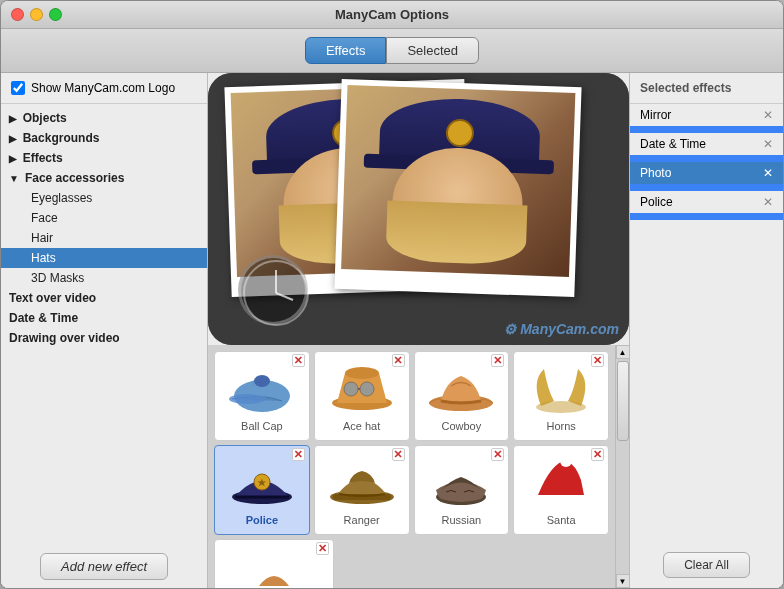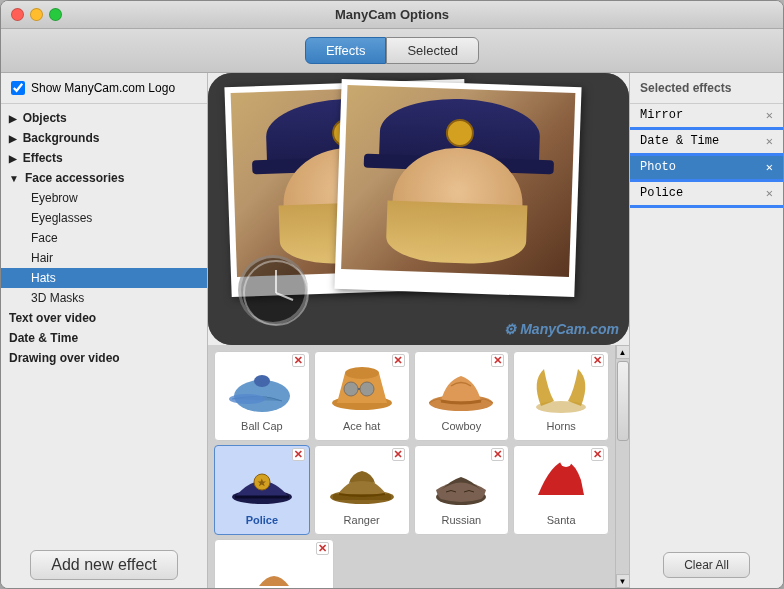--- a/index.html
+++ b/index.html
@@ -141,22 +141,23 @@
       margin-right: 2px;
     }
     .add-effect-btn {
       margin: 8px auto;
       display: block;
       padding: 5px 20px;
       background: linear-gradient(to bottom, #f5f5f5, #ddd);
       border: 1px solid #aaa;
       border-radius: 6px;
       cursor: pointer;
-      font-size: 16px;
+      font-size: 13px;
       color: #333;
+      font-style: italic;
     }
     
     .preview-area {
       height: 272px;
       background: #555;
       position: relative;
       flex-shrink: 0;
       display: flex;
       align-items: center;
       justify-content: center;
@@ -300,23 +301,22 @@
     }
     .selected-list {
       flex: 1;
       overflow-y: auto;
     }
     .selected-item {
       display: flex;
       justify-content: space-between;
       align-items: flex-start;
       padding: 4px 10px;
-      border-bottom: 3px solid #3b82f6;
+      border-bottom: 7px solid #3b82f6;
       font-size: 12px;
-      font-family: Liberation Mono, monospace;
     }
     .selected-item.highlighted {
       background: #3a7fc1;
       color: white;
     }
     .selected-item .x-btn {
       cursor: pointer;
       font-size: 12px;
       color: #888;
     }
@@ -419,23 +419,20 @@
         </div>
         <div class="nav-item parent">
           <span class="triangle">▶</span>
           <span>Effects</span>
         </div>
         <div class="nav-item parent">
           <span class="triangle">▼</span>
           <span>Face accessories</span>
         </div>
         <div class="nav-item sub">
-          <span>Eyebrow</span>
-        </div>
-        <div class="nav-item sub">
           <span>Eyeglasses</span>
         </div>
         <div class="nav-item sub">
           <span>Face</span>
         </div>
         <div class="nav-item sub">
           <span>Hair</span>
         </div>
         <div class="nav-item sub selected">
           <span>Hats</span>

